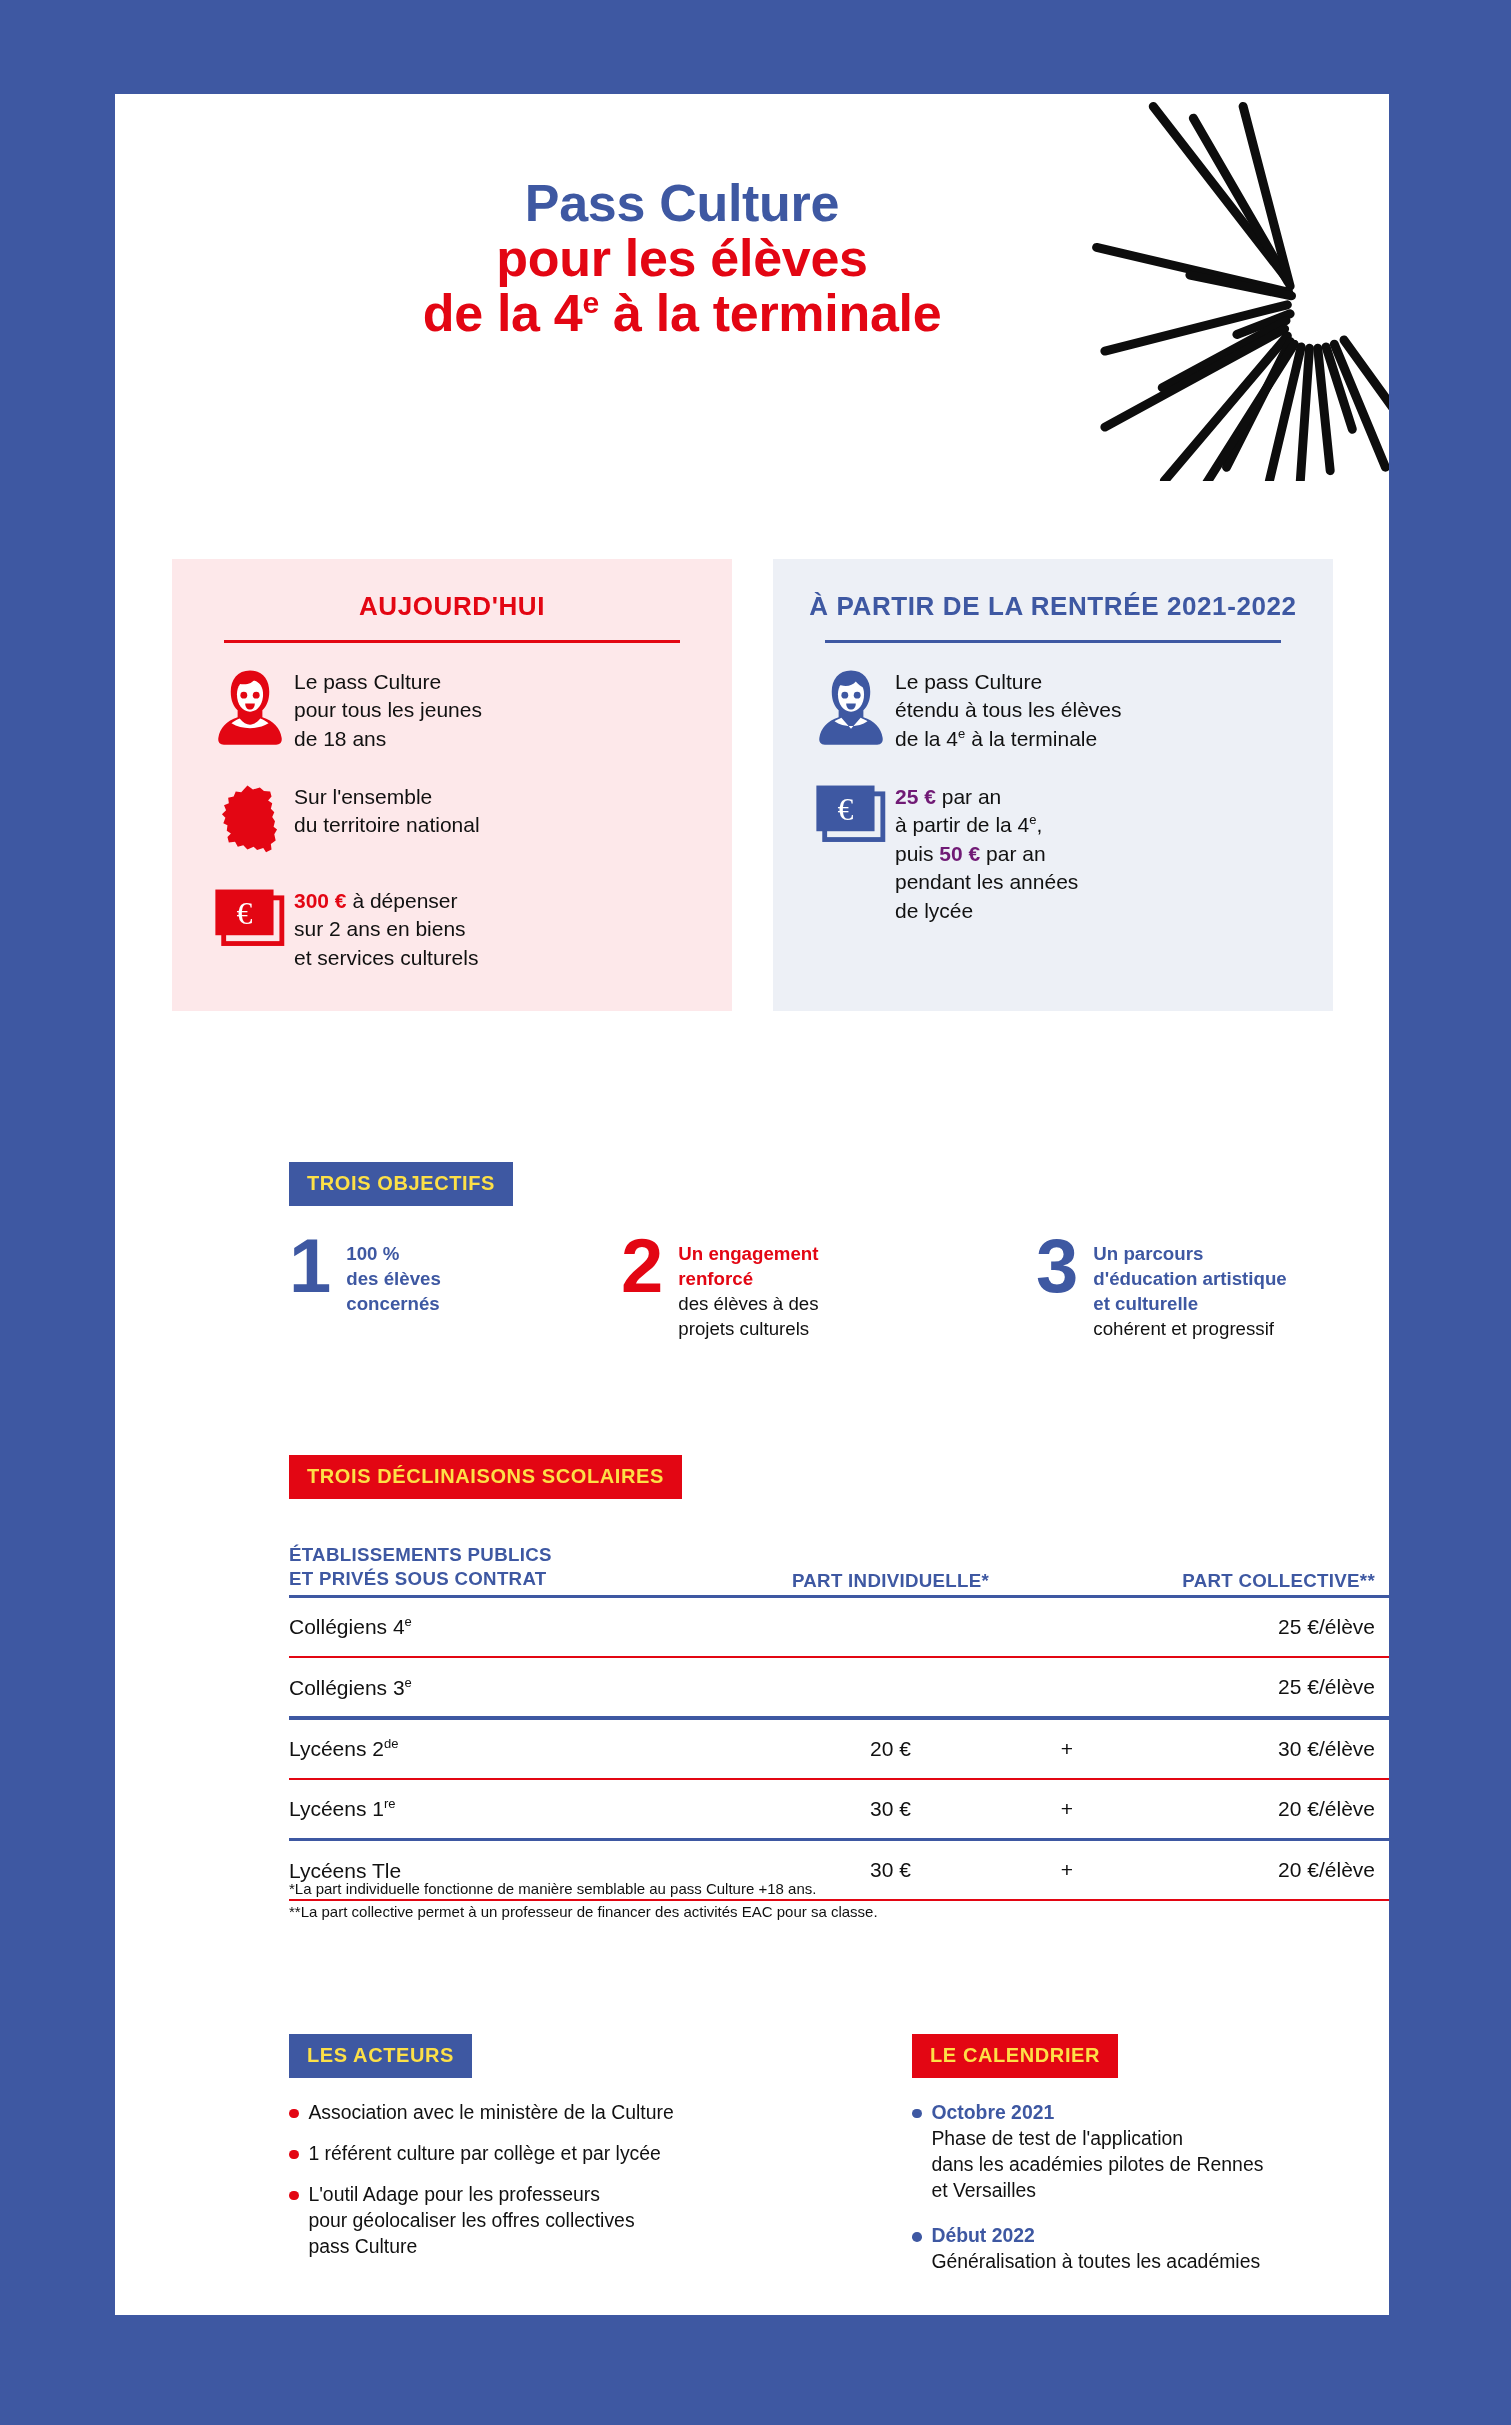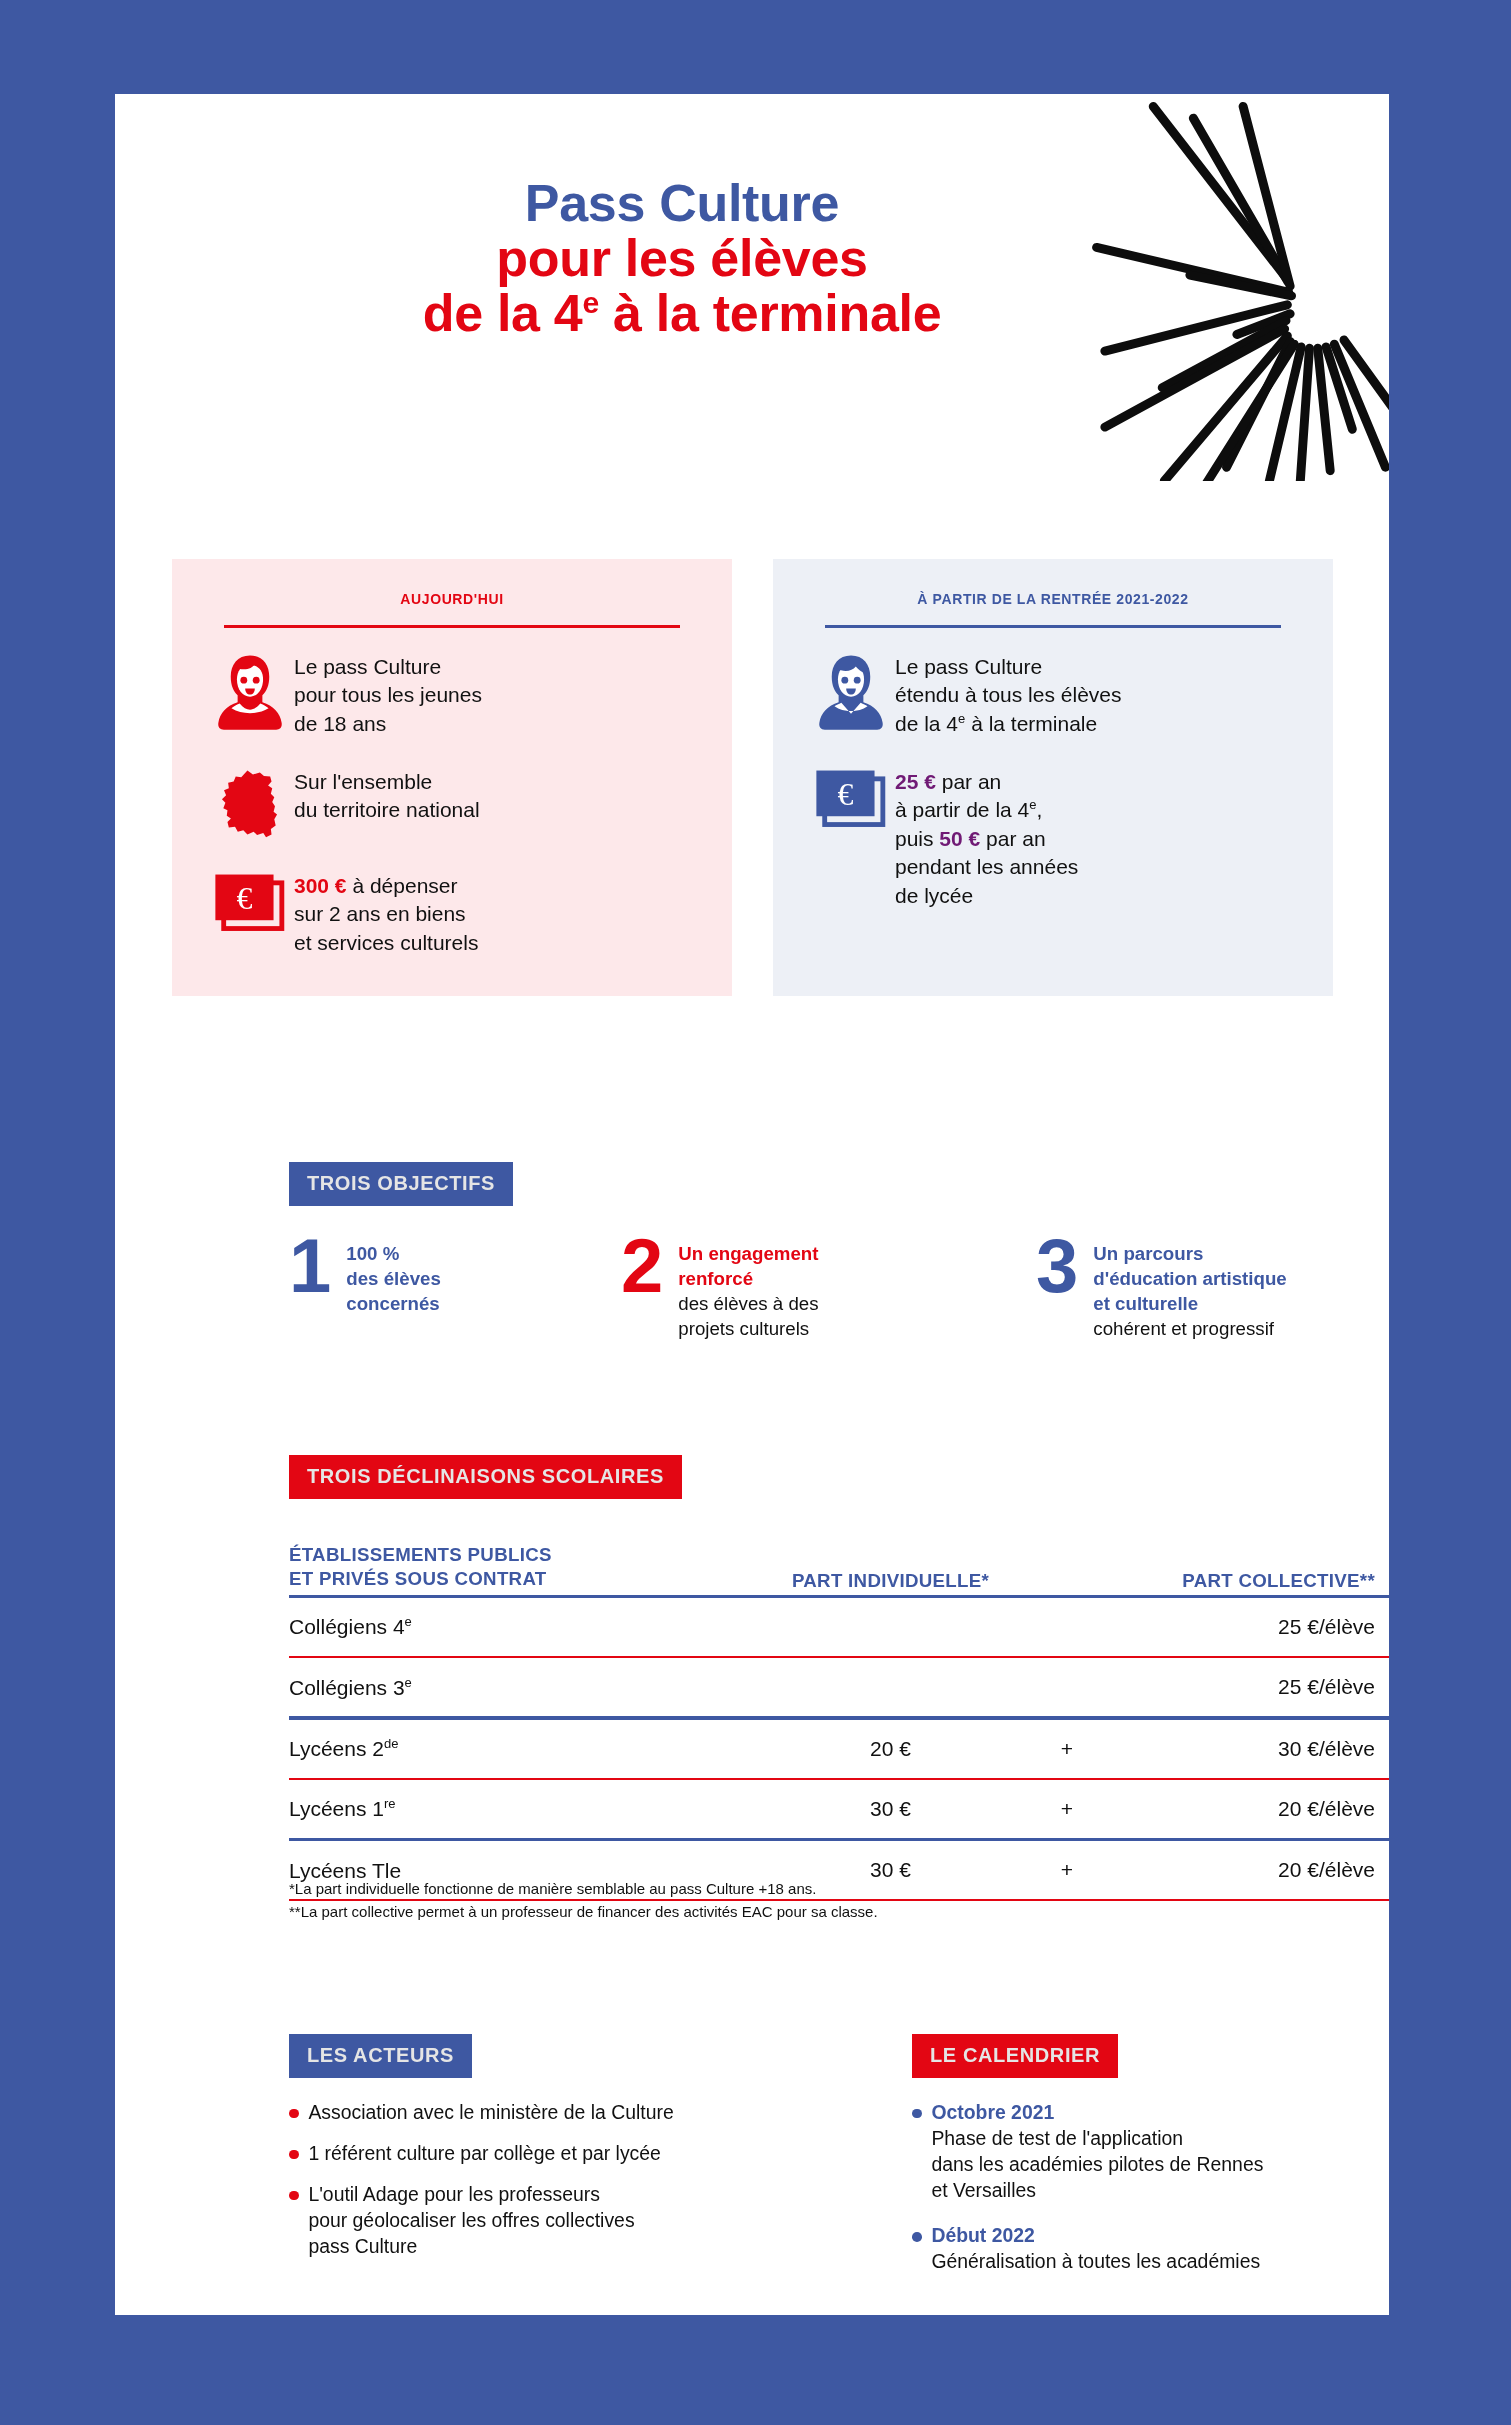--- a/index.html
+++ b/index.html
@@ -62,21 +62,21 @@
     display: flex;
     gap: 41px;
   }
   .box {
     width: 560px;
     padding: 32px 33px 39px 33px;
   }
   .box-today { background: #FDE8EA; }
   .box-future { background: #EDF0F6; }
   .box-head {
-    font-size: 14px;
+    font-size: 26px;
     font-weight: 700;
     letter-spacing: 0.6px;
     text-align: center;
     padding-bottom: 18px;
   }
   .box-today .box-head { color: #E30613; }
   .box-future .box-head { color: #3E58A2; }
   .box-rule { height: 2.8px; margin: 0 19.4px 23.5px 19.4px; }
   .box-today .box-rule { background: #E30613; }
   .box-future .box-rule { background: #3E58A2; }
@@ -98,21 +98,21 @@
     color: #111;
     padding-top: 1.4px;
   }
   .row-text sup { font-size: 0.62em; vertical-align: super; }
   .hl-red { color: #E30613; font-weight: 700; }
   .hl-blue { color: #701a75; font-weight: 700; }
 
   
   .tag {
     display: inline-block;
-    color: #e5e5e5;
+    color: #fde047;
     font-weight: 700;
     letter-spacing: 0.6px;
     padding: 9.7px 18px 11px 18px;
     font-size: 20px;
   }
   .tag-blue { background: #3E58A2; }
   .tag-red  { background: #E30613; }
 
   .objectifs-head { position: absolute; left: 174px; top: 1068px; }
   .objectifs {

